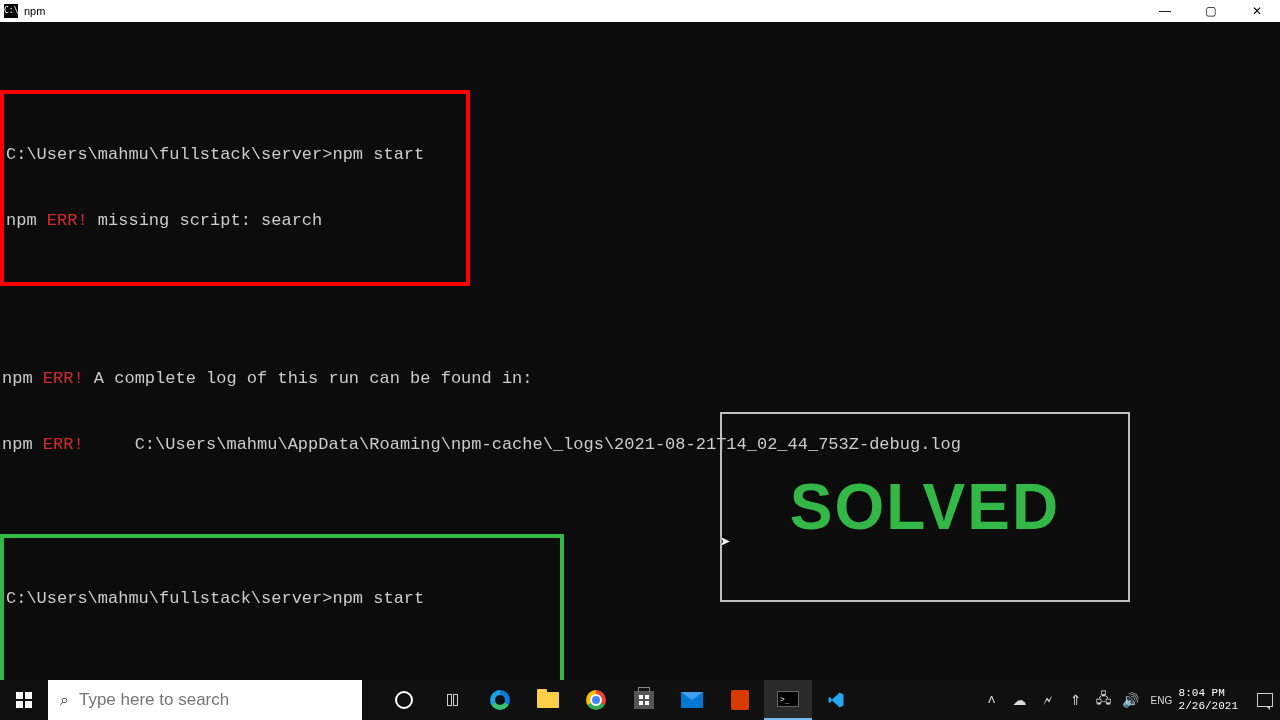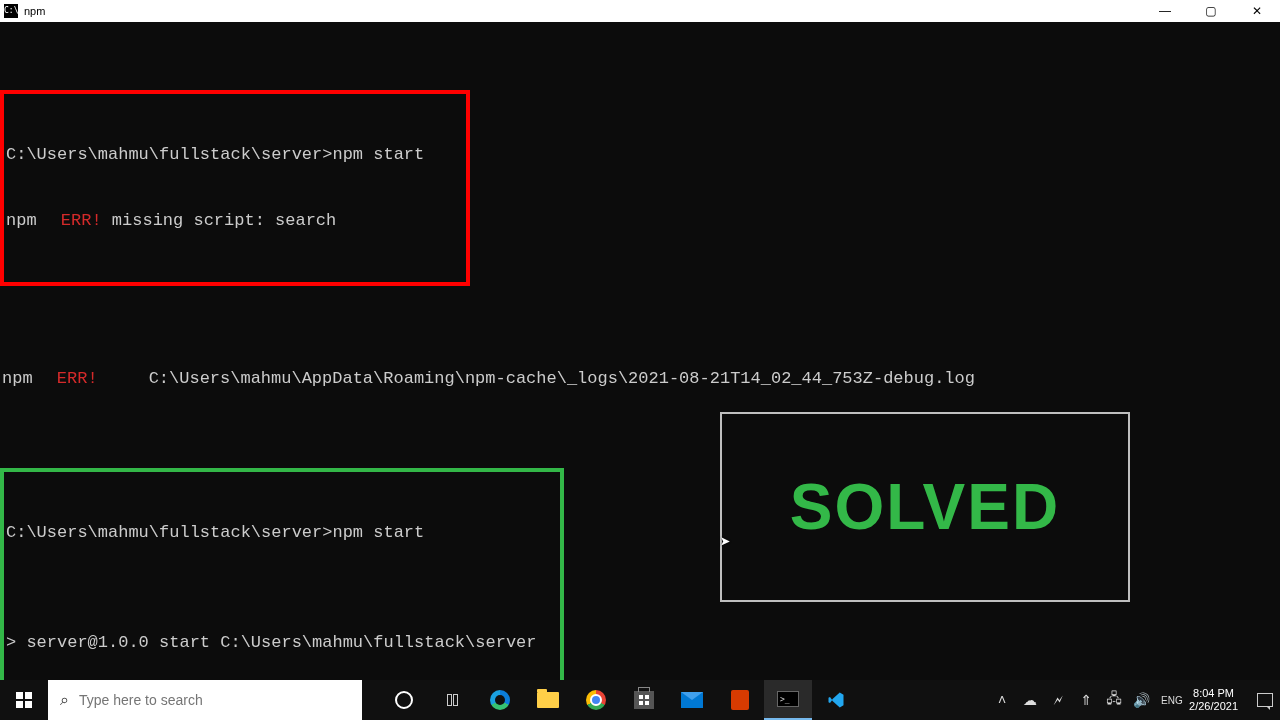--- a/index.html
+++ b/index.html
@@ -58,21 +58,21 @@
     top: 22px; left: 0; right: 0; bottom: 40px;
     background: #0c0c0c;
     color: #cccccc;
     font-family: Consolas, "Courier New", monospace;
     font-size: 17px;
     line-height: 22px;
     padding-top: 2px;
     white-space: pre;
   }
   .term-line { padding: 0 2px; }
-  .err-red { color: #d42a2a; margin-left: 14px; }
+  .err-red { color: #d42a2a; }
 
   .box-red {
     border: 4px solid #ff0000;
     width: 470px;
     margin-bottom: 16px;
     padding: 6px 0 6px 0;
   }
   .box-green {
     border: 4px solid #33b848;
     width: 564px;
@@ -135,21 +135,21 @@
     background: #fff;
     display: flex;
     align-items: center;
     color: #666;
     padding: 0 12px;
     gap: 10px;
   }
   .search-glyph { font-size: 16px; color: #333; }
   .search-input {
     border: none; outline: none;
-    font-size: 14px;
+    font-size: 17px;
     width: 100%;
     color: #15803d;
     background: transparent;
   }
 
   .task-center {
     flex: 1;
     display: flex;
     align-items: center;
     gap: 0;
@@ -196,21 +196,21 @@
 
   .systray {
     display: flex;
     align-items: center;
     height: 40px;
     gap: 10px;
     padding: 0 6px 0 6px;
     font-size: 12px;
   }
   .systray .ico { width:18px; text-align:center; font-size:14px; color:#ddd; }
-  .clock { text-align:center; font-size:11px; line-height:13px; padding-right:4px;}
+  .clock { text-align:left; font-size:11px; line-height:13px; padding-right:4px;font-family:Liberation Mono, monospace;}
   .notif { width:18px; height:40px; display:flex; align-items:center; justify-content:center; margin-left:4px;}
   .notif-box{ width:16px; height:14px; border:1.5px solid #ccc; position:relative;}
   .notif-box::after{content:""; position:absolute; bottom:-4px; right:2px; width:0; height:0;
     border-left:4px solid transparent; border-top:4px solid #ccc;}
 </style>
 </head>
 <body>
 
 <div class="titlebar">
   <div class="titlebar-left">
@@ -224,20 +224,21 @@
   </div>
 </div>
 
 <div class="terminal">
 
   <div class="box-red">
     <div class="term-line"><span>C:\Users\mahmu\fullstack\server&gt;</span><span>npm start</span></div>
     <div class="term-line"><span>npm </span><span class="err-red">ERR!</span><span> missing script: search</span></div>
   </div>
 
+  <div class="term-line"><span>npm </span><span class="err-red">ERR!</span><span> A complete log of this run can be found in:</span></div>
   <div class="term-line"><span>npm </span><span class="err-red">ERR!</span><span>     C:\Users\mahmu\AppData\Roaming\npm-cache\_logs\2021-08-21T14_02_44_753Z-debug.log</span></div>
 
   <div class="box-green">
     <div class="term-line">C:\Users\mahmu\fullstack\server&gt;npm start</div>
     <div class="term-line"></div>
     <div class="term-line">&gt; server@1.0.0 start C:\Users\mahmu\fullstack\server</div>
     
     <div class="term-line"></div>
     
   </div>

